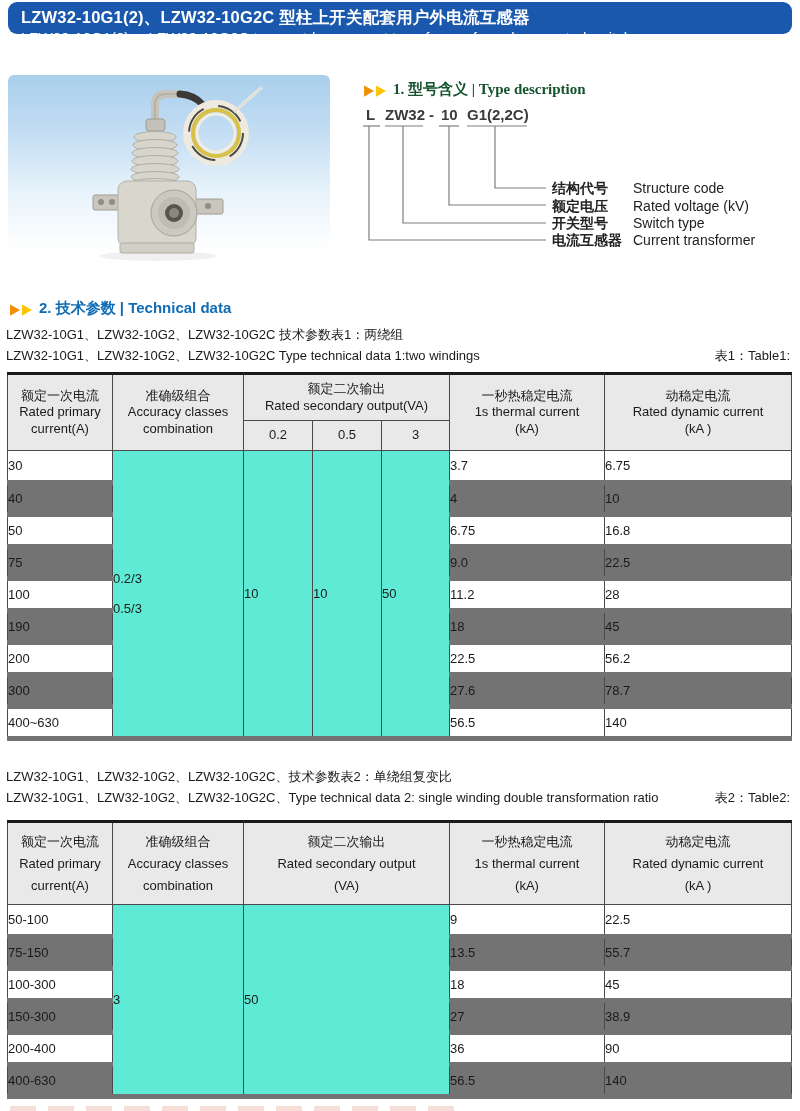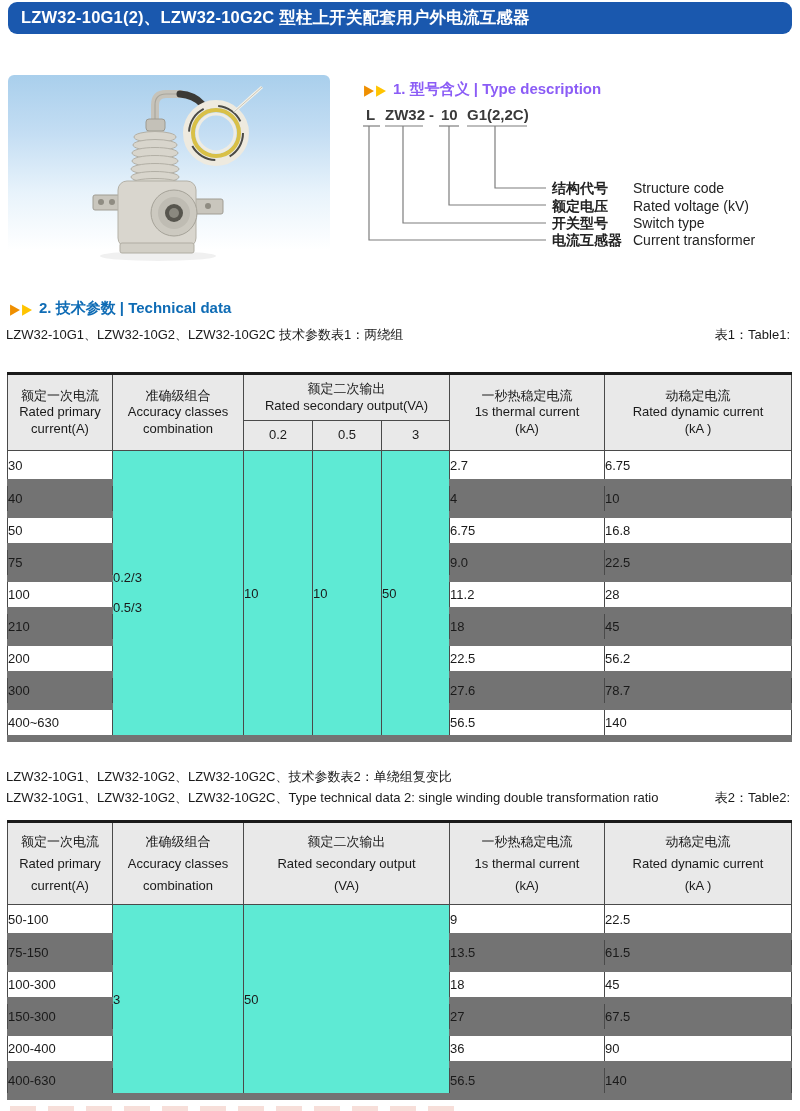--- a/index.html
+++ b/index.html
@@ -43,34 +43,35 @@
   #table1{top:372px}
   #table2{top:820px}
   th,td{border-left:1px solid #4a4a4a;border-right:1px solid #4a4a4a;font-weight:normal;
         vertical-align:middle;overflow:hidden}
   thead th{background:#e9e9e9;line-height:16.5px;border-bottom:1px solid #4a4a4a;padding:2px 2px}
   #table1 thead tr:first-child{height:47px}
   #table1 thead tr:last-child{height:30px}
   #table2 thead tr{height:83px}
   #table2 thead th{line-height:22px}
   tbody tr{height:32px}
-  tbody td{border-bottom:7px solid #737373}
+  tbody td{border-bottom:5px solid #737373}
   td.alt{background:#737373}
   td.merged{background:#5eead4}
   .acc-lines div{line-height:30px}
 
   
   .cutoff{position:absolute;left:10px;top:1106px;width:450px;height:5px;opacity:.55;
           background:repeating-linear-gradient(90deg,#f0c3ba 0 26px,transparent 26px 38px)}
 </style>
 </head>
 <body>
 
 <div class="header-bar" style="background: rgb(26, 88, 174);">
   <div class="l1">LZW32-10G1(2)、LZW32-10G2C 型柱上开关配套用户外电流互感器</div>
+  <div class="l2">LZW32-10G1(2) 、LZW32-10G2C type outdoor current transformer for pole-mounted switch</div>
 </div>
 
 <div class="photo">
   <svg width="322" height="190" viewBox="0 0 322 190">
     <ellipse cx="150" cy="181" rx="58" ry="5" fill="rgba(0,0,0,0.06)"></ellipse>
 
     <path d="M147 50 V30 Q147 19 158 19 H172" stroke="#c6c3ba" stroke-width="8" fill="none" stroke-linecap="round"></path>
     <path d="M147 50 V30 Q147 19 158 19 H172" stroke="#928f86" stroke-width="1.2" fill="none" opacity=".55"></path>
     <path d="M172 19 Q186 20 194 29" stroke="#3b3a36" stroke-width="7" fill="none" stroke-linecap="round"></path>
 
@@ -103,21 +104,21 @@
     <circle cx="166" cy="138" r="23" fill="#ccc9c0" stroke="#a5a298"></circle>
     <circle cx="166" cy="138" r="16" fill="#bfbcb3"></circle>
     <circle cx="166" cy="138" r="9" fill="#57554e"></circle>
     <circle cx="166" cy="138" r="5" fill="#8a887f"></circle>
   </svg>
 </div>
 
 <div class="sec-head" id="sec1-head">
   <span class="arrow" style="color: rgb(239, 143, 0);">▶</span>
   <span class="arrow" style="color: rgb(255, 196, 0);">▶</span>
-  <span class="ttl" style="color: #8b5cf6;">1. 型号含义 | Type description</span>
+  <span class="ttl" style="color: #14532d; font-family: Liberation Serif, serif;">1. 型号含义 | Type description</span>
 </div>
 
 <svg class="diagram" width="430" height="152" viewBox="0 0 430 152">
   <g font-size="15" font-weight="bold" fill="#3a3a3a">
     <text x="11" y="17">L</text>
     <text x="30" y="17">ZW32</text>
     <text x="74" y="17">-</text>
     <text x="86" y="17">10</text>
     <text x="112" y="17">G1(2,2C)</text>
   </g>
@@ -145,20 +146,21 @@
 
 <div class="sec-head" id="sec2-head">
   <span class="arrow" style="color: rgb(239, 143, 0);">▶</span>
   <span class="arrow" style="color: rgb(255, 196, 0);">▶</span>
   <span class="ttl" style="color: rgb(15, 108, 181);">2. 技术参数 | Technical data</span>
 </div>
 
 <div class="caption" id="cap1">
   <div>LZW32-10G1、LZW32-10G2、LZW32-10G2C 技术参数表1：两绕组</div>
   <div class="cap-en">
+    <span>LZW32-10G1、LZW32-10G2、LZW32-10G2C Type technical data 1:two windings</span>
     <span class="cap-tag">表1：Table1:</span>
   </div>
 </div>
 
 <table id="table1">
   <colgroup>
     <col style="width:105px">
       <col style="width:131px">
       <col style="width:69px">
     <col style="width:69px">
@@ -183,21 +185,21 @@
     <tbody>
       <tr>
         <td>30</td>
         <td rowspan="9" class="merged acc-lines">
           <div>0.2/3</div>
           <div>0.5/3</div>
         </td>
         <td rowspan="9" class="merged">10</td>
         <td rowspan="9" class="merged">10</td>
         <td rowspan="9" class="merged">50</td>
-        <td>2.7</td>
+        <td>3.7</td>
         <td>6.75</td>
       </tr>
       <tr>
         <td class="alt">40</td>
         <td class="alt">4</td>
         <td class="alt">10</td>
       </tr>
       <tr>
         <td>50</td>
         <td>6.75</td>
@@ -207,21 +209,21 @@
         <td class="alt">75</td>
         <td class="alt">9.0</td>
         <td class="alt">22.5</td>
       </tr>
       <tr>
         <td>100</td>
         <td>11.2</td>
         <td>28</td>
       </tr>
       <tr>
-        <td class="alt">210</td>
+        <td class="alt">190</td>
         <td class="alt">18</td>
         <td class="alt">45</td>
       </tr>
       <tr>
         <td>200</td>
         <td>22.5</td>
         <td>56.2</td>
       </tr>
       <tr>
         <td class="alt">300</td>
@@ -265,31 +267,31 @@
       <tr>
         <td>50-100</td>
         <td rowspan="6" class="merged">3</td>
         <td rowspan="6" class="merged">50</td>
         <td>9</td>
         <td>22.5</td>
       </tr>
       <tr>
         <td class="alt">75-150</td>
         <td class="alt">13.5</td>
-        <td class="alt">61.5</td>
+        <td class="alt">55.7</td>
       </tr>
       <tr>
         <td>100-300</td>
         <td>18</td>
         <td>45</td>
       </tr>
       <tr>
         <td class="alt">150-300</td>
         <td class="alt">27</td>
-        <td class="alt">67.5</td>
+        <td class="alt">38.9</td>
       </tr>
       <tr>
         <td>200-400</td>
         <td>36</td>
         <td>90</td>
       </tr>
       <tr>
         <td class="alt">400-630</td>
         <td class="alt">56.5</td>
         <td class="alt">140</td>

